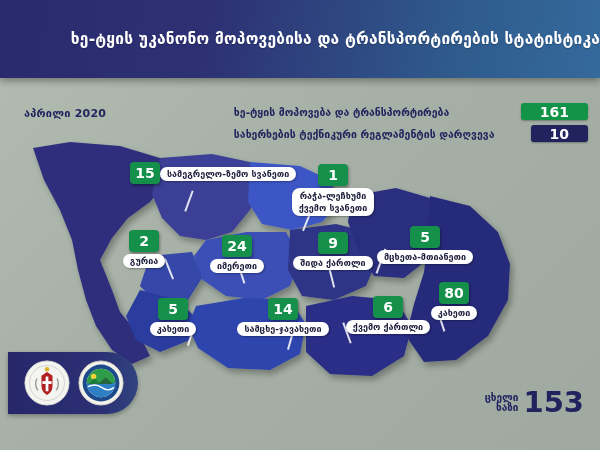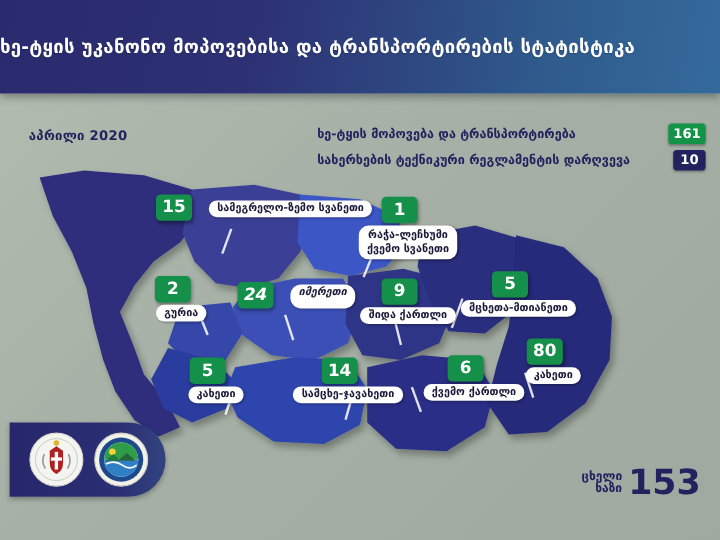--- a/index.html
+++ b/index.html
@@ -10,21 +10,21 @@
   #poster {
     position: relative; width: 600px; height: 450px;
     background: #a8b3a8;
     background: linear-gradient(135deg, #b2bcb0 0%, #a6b0a6 45%, #9fa99f 100%);
   }
 
   
   #header {
     position: absolute; left: 0; top: 0; width: 600px; height: 78px;
     background: linear-gradient(100deg, #2a2a6e 0%, #2d3174 35%, #2f5a8c 75%, #356a9c 100%);
-    display: flex; align-items: center; justify-content: flex-start;
+    display: flex; align-items: center; justify-content: flex-end;
     box-shadow: 0 3px 7px rgba(0,0,0,0.35);
   }
   #header-title {
     color: #ffffff; font-size: 15.5px; font-weight: bold;
     letter-spacing: 0.2px; white-space: nowrap; text-align: center;
     text-shadow: 0 1px 1px rgba(0,0,0,0.25);
   }
 
   
   #date-label {
@@ -37,22 +37,22 @@
   .legend-row {
     display: flex; align-items: center; justify-content: space-between;
     gap: 0; margin-bottom: 5px;
   }
   .legend-text {
     color: #23235e; font-size: 10.5px; font-weight: bold; white-space: nowrap;
   }
   .legend-chip {
     min-width: 27px; height: 17px; border-radius: 3px;
     display: flex; align-items: center; justify-content: center;
-    color: #ffffff; font-size: 11px; font-weight: bold;
-    padding: 0 4px; box-shadow: 0 1px 2px rgba(0,0,0,0.3);
+    color: #ffffff; font-size: 14px; font-weight: bold;
+    padding: 0 19px; box-shadow: 0 1px 2px rgba(0,0,0,0.3);
   }
   .chip-green { background: #139348; }
   .chip-navy  { background: #22225f; margin-left: 36px; }
 
   
   #map-wrap { position: absolute; left: 0; top: 140px; width: 600px; height: 250px; }
   #map-svg  { display: block; width: 600px; height: 250px; }
 
   
   .marker { position: absolute; }
@@ -60,21 +60,20 @@
     min-width: 30px; height: 22px; border-radius: 4px; background: #15904a;
     display: flex; align-items: center; justify-content: center;
     color: #ffffff; font-size: 14px; font-weight: bold; padding: 0 5px;
     box-shadow: 1px 2px 3px rgba(0,0,0,0.35);
   }
   .pill {
     margin-top: 2px; background: #ffffff; border-radius: 9px;
     padding: 1px 7px; color: #1b1b3a; font-size: 9px; font-weight: bold;
     white-space: nowrap; text-align: center; line-height: 12px;
     box-shadow: 1px 1px 2px rgba(0,0,0,0.3);
-    margin-left: 14px;
   }
   .pill.two-line { border-radius: 8px; padding: 2px 7px; }
   .leader { position: absolute; background: #ffffff; opacity: 0.85; width: 1.5px; }
 
   
   #footer-logos {
     position: absolute; left: 8px; top: 352px; width: 130px; height: 62px;
     background: linear-gradient(90deg, #27276a 0%, #2b2f74 70%, #31437f 100%);
     border-radius: 0 34px 34px 0;
     display: flex; align-items: center; gap: 8px; padding-left: 16px;
@@ -175,21 +174,21 @@
     </div>
 
     <div class="marker" style="left:108px; top:90px; width:72px;">
       <div style="display:flex; flex-direction:column; align-items:center;">
         <div class="badge">2</div>
         <div class="pill">გურია</div>
       </div>
     </div>
 
     <div class="marker" style="left:198px; top:95px; width:78px;">
-      <div style="display:flex; flex-direction:row; font-style:italic;">
+      <div style="display:flex; flex-direction:column; align-items:center;">
         <div class="badge">24</div>
         <div class="pill">იმერეთი</div>
       </div>
     </div>
 
     <div class="marker" style="left:286px; top:92px; width:94px;">
       <div style="display:flex; flex-direction:column; align-items:center;">
         <div class="badge">9</div>
         <div class="pill">შიდა ქართლი</div>
       </div>

